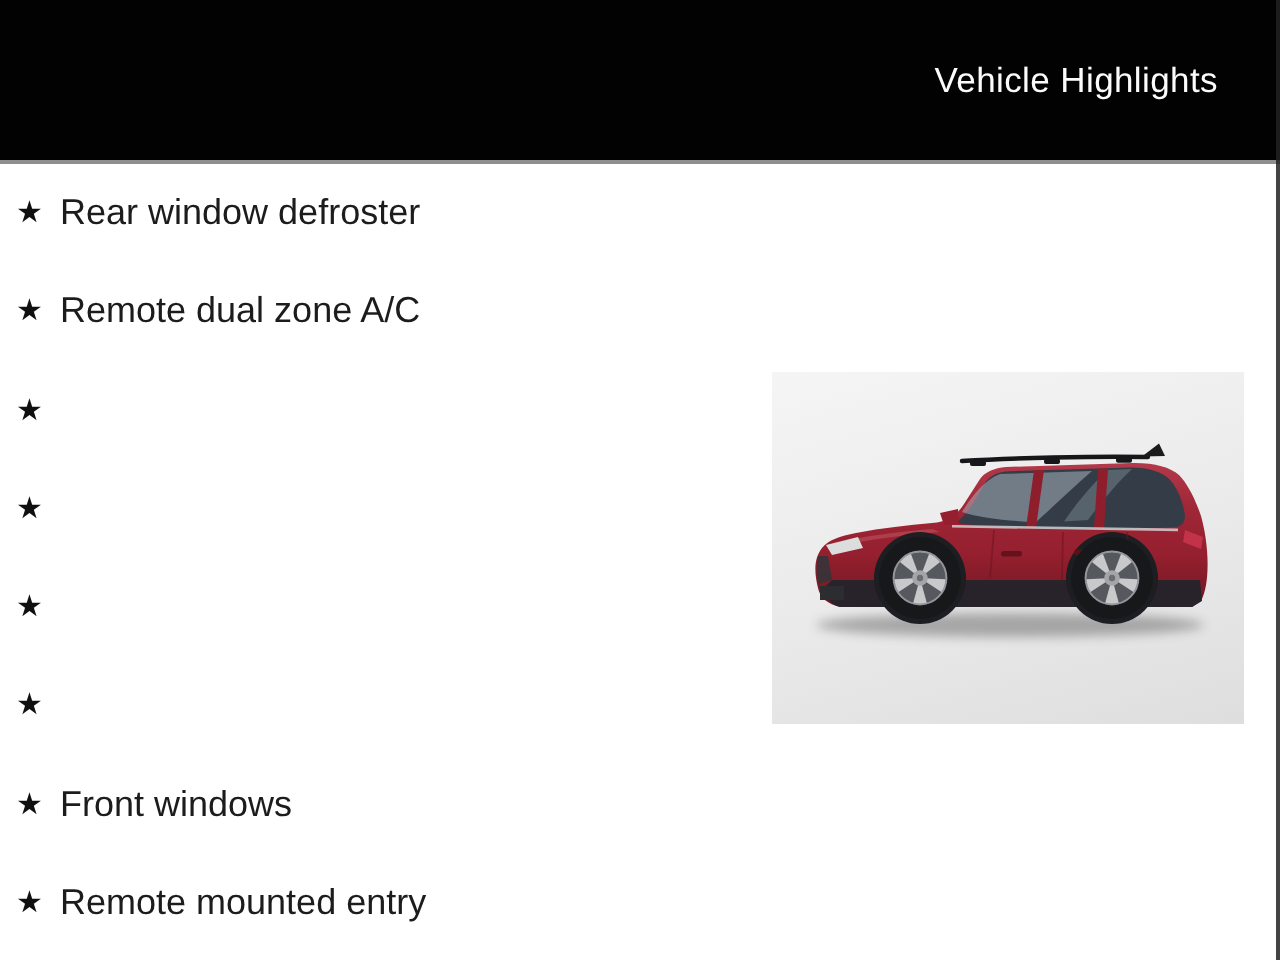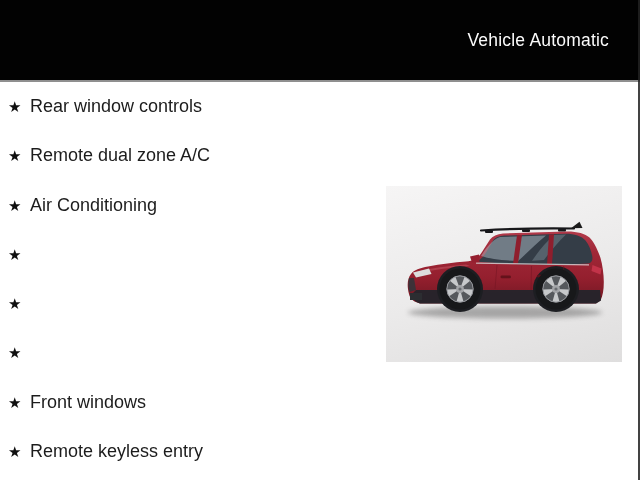--- a/index.html
+++ b/index.html
@@ -89,52 +89,51 @@
     background: #222222;
     opacity: 0.85;
   }
 </style>
 </head>
 <body>
 
 <div class="frame">
 
   <header class="header-bar">
-    <h1>Vehicle Automatic</h1>
+    <h1>Vehicle Highlights</h1>
   </header>
 
   <ul class="features">
     <li>
       <span class="star">★</span>
-      <span class="label">Rear window controls</span>
+      <span class="label">Rear window defroster</span>
     </li>
     <li>
       <span class="star">★</span>
       <span class="label">Remote dual zone A/C</span>
     </li>
     <li>
       <span class="star">★</span>
-      <span class="label">Air Conditioning</span>
     </li>
     <li>
       <span class="star">★</span>
     </li>
     <li>
       <span class="star">★</span>
     </li>
     <li>
       <span class="star">★</span>
     </li>
     <li>
       <span class="star">★</span>
       <span class="label">Front windows</span>
     </li>
     <li>
       <span class="star">★</span>
-      <span class="label">Remote keyless entry</span>
+      <span class="label">Remote mounted entry</span>
     </li>
   </ul>
 
   <figure class="photo">
     <svg viewBox="0 0 236 176" xmlns="http://www.w3.org/2000/svg" aria-hidden="true">
       <defs>
         <linearGradient id="bodyG" x1="0" y1="0" x2="0" y2="1">
           <stop offset="0" stop-color="#b23a4a"></stop>
           <stop offset="0.3" stop-color="#a02737"></stop>
           <stop offset="0.65" stop-color="#941f2e"></stop>

